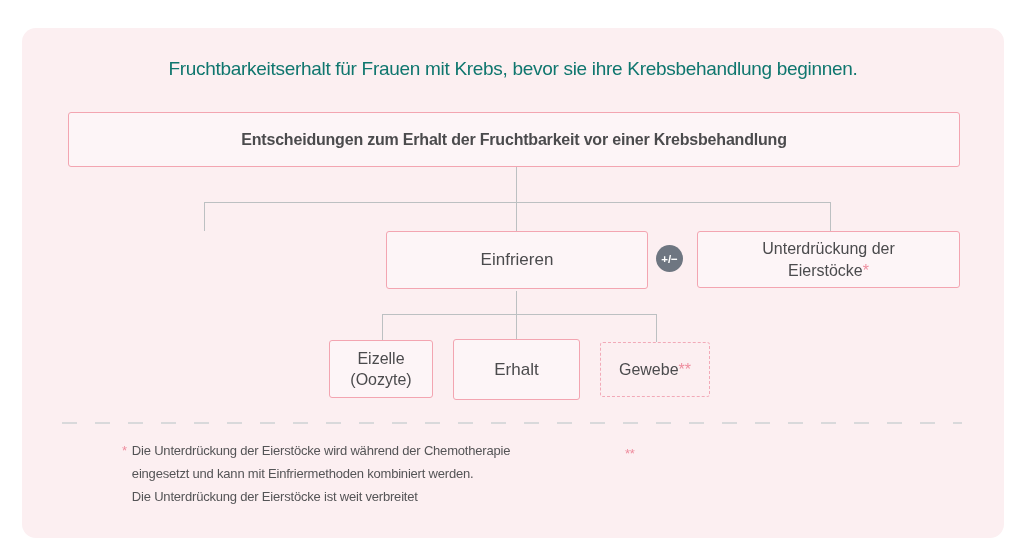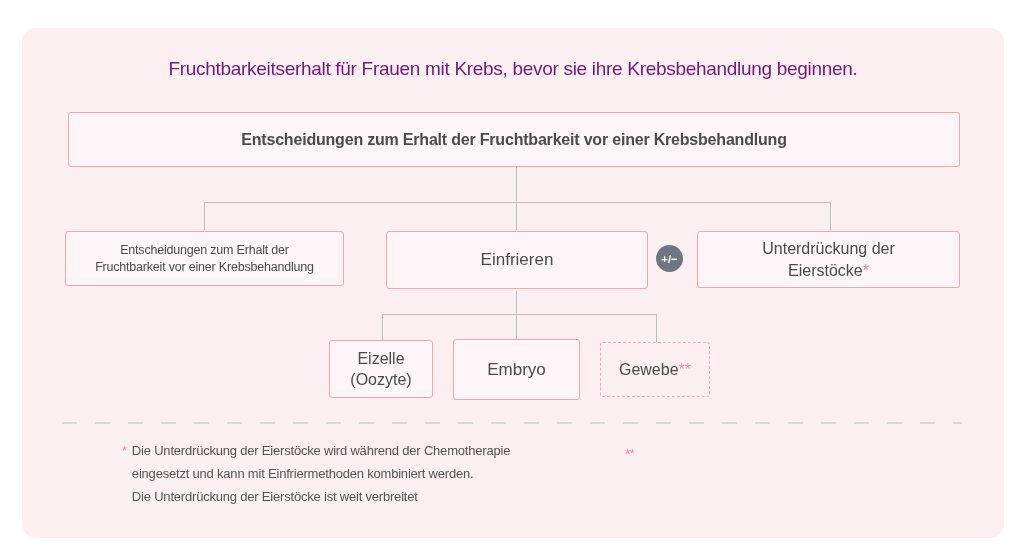--- a/index.html
+++ b/index.html
@@ -21,21 +21,21 @@
     border-radius: 14px;
   }
   .title {
     position: absolute;
     left: 0;
     top: 30px;
     width: 100%;
     text-align: center;
     font-size: 19px;
     letter-spacing: -0.3px;
-    color: #701a75;
+    color: #0f766e;
   }
   .box {
     position: absolute;
     box-sizing: border-box;
     background: #fdf5f7;
     border: 1.5px solid #f3a5b1;
     border-radius: 3px;
     display: flex;
     align-items: center;
     justify-content: center;
@@ -114,45 +114,41 @@
   <div class="line v" style="left:494px; top:263px; height:23px;"></div>
   <div class="line h" style="left:360px; top:286px; width:275px;"></div>
   <div class="line v" style="left:360px; top:286px; height:26px;"></div>
   <div class="line v" style="left:494px; top:286px; height:25px;"></div>
   <div class="line v" style="left:634px; top:286px; height:28px;"></div>
 
   <div class="box root-box">
     <span>Entscheidungen zum Erhalt der Fruchtbarkeit vor einer Krebsbehandlung</span>
   </div>
 
-  <div class="box decide-box">
-    <span class="prelines">Entscheidungen zum Erhalt der
-Fruchtbarkeit vor einer Krebsbehandlung</span>
-  </div>
 
   <div class="box freeze-box">
     <span>Einfrieren</span>
   </div>
 
   <div class="badge">
     <span>+/−</span>
   </div>
 
   <div class="box egg-box">
     <span class="prelines">Eizelle
 (Oozyte)</span>
   </div>
 
   <div class="box suppress-box">
     <span><span class="prelines">Unterdrückung der
 Eierstöcke</span><span class="marker">*</span></span>
   </div>
 
   <div class="box embryo-box">
-    <span>Embryo</span>
+    <span>Erhalt</span>
   </div>
 
   <div class="box dashed tissue-box">
     <span><span>Gewebe</span><span class="marker">**</span></span>
   </div>
 
   <div class="divider"></div>
 
   <div class="footnote footnote-1">
     <span class="marker">*</span>

